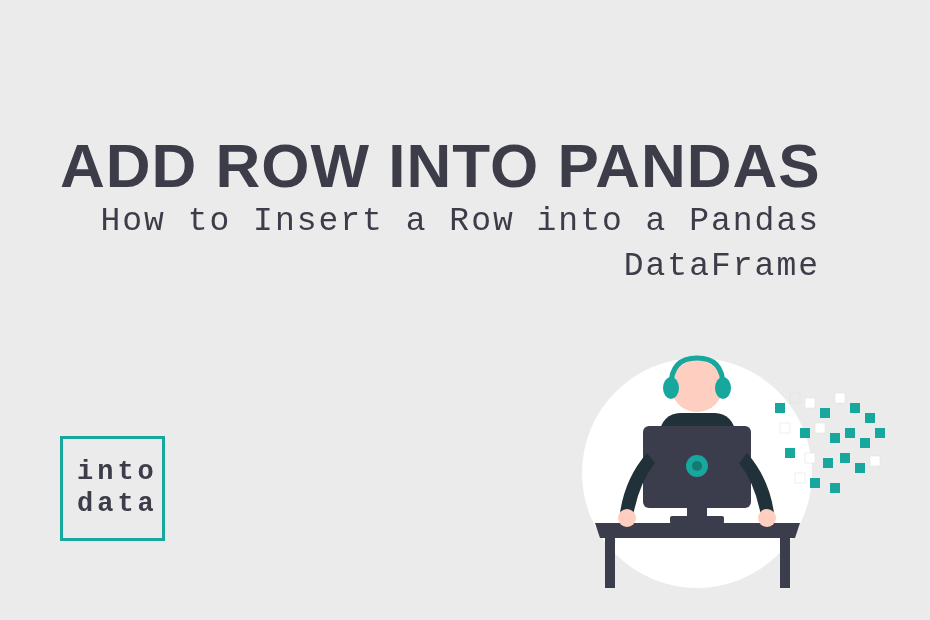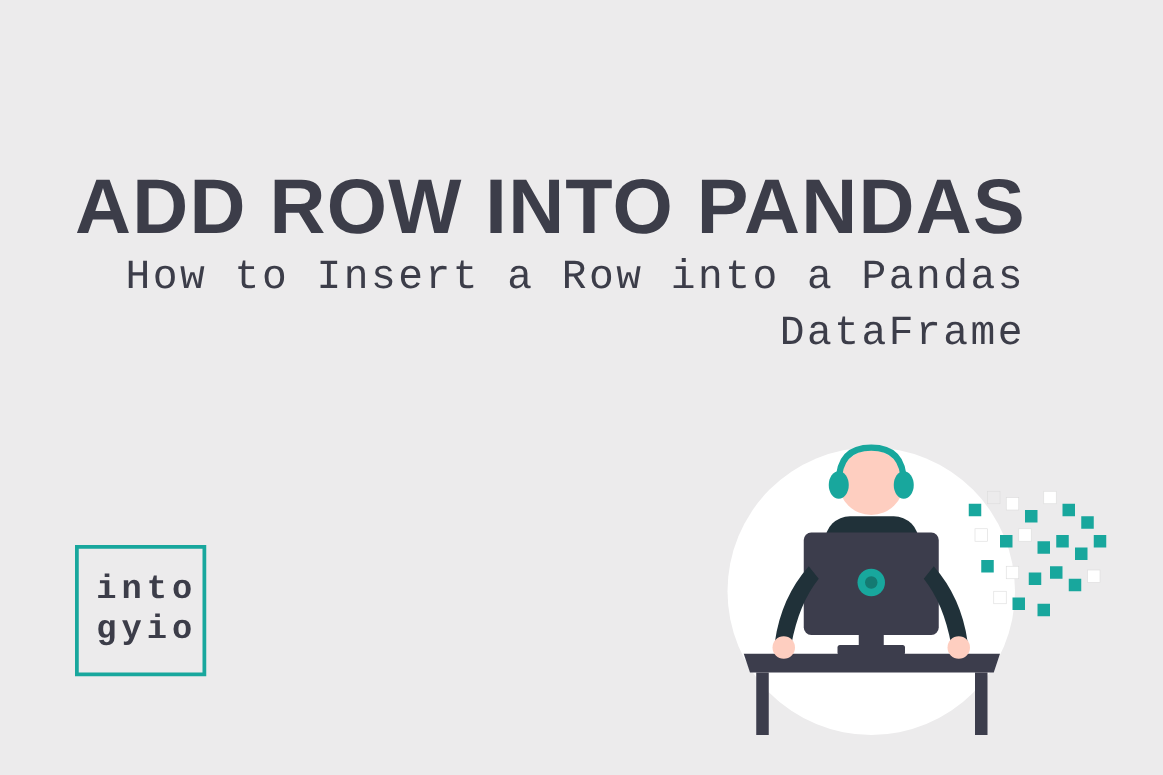--- a/index.html
+++ b/index.html
@@ -69,21 +69,21 @@
     }
   </style>
 </head>
 <body>
 
 <h1 class="title">ADD ROW INTO PANDAS</h1>
 <p class="subtitle">How to Insert a Row into a Pandas DataFrame</p>
 
 <div class="logo-box">
   <div class="logo-line">into</div>
-  <div class="logo-line">gyio</div>
+  <div class="logo-line">data</div>
 </div>
 
 <div class="illustration">
   <svg width="330" height="250" viewBox="0 0 330 250">
 
     <circle cx="132" cy="135" r="115" fill="#ffffff"></circle>
 
     <g>
       <rect x="210" y="65" width="10" height="10" fill="#18a79d"></rect>
       <rect x="225" y="55" width="10" height="10" fill="#ecebec" stroke="#ddd" stroke-width="0.5"></rect>

